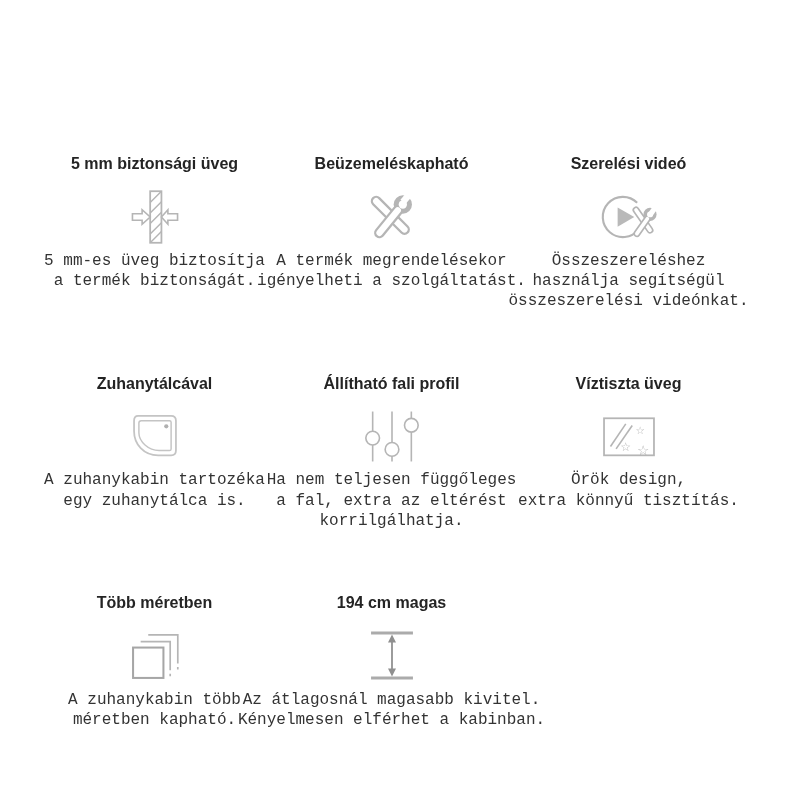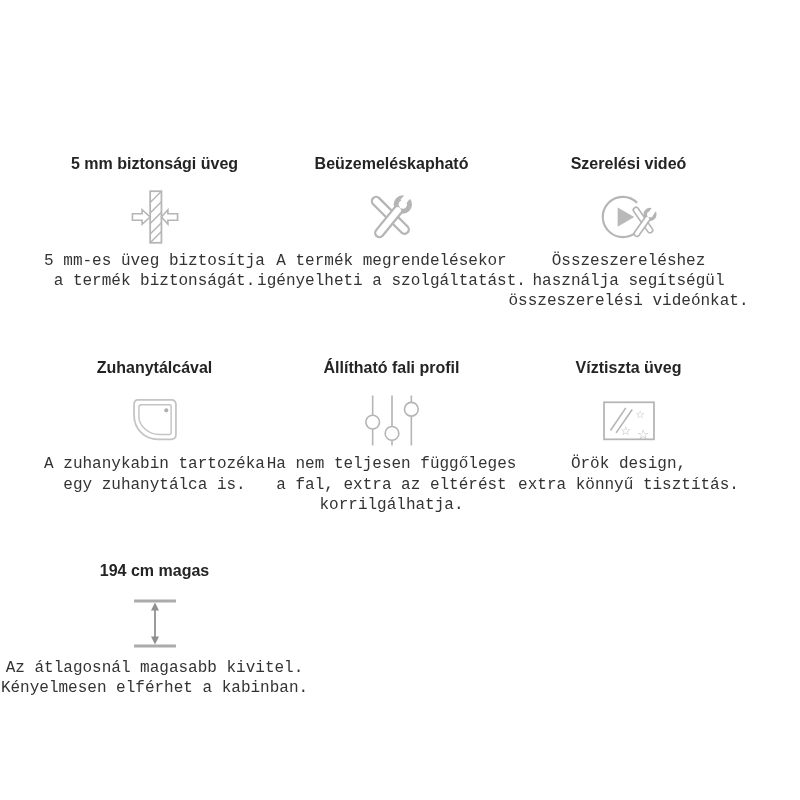--- a/index.html
+++ b/index.html
@@ -4,21 +4,21 @@
 <style>
   html,body{margin:0;padding:0;}
   body{
     width:800px;height:800px;background:#ffffff;overflow:hidden;
     font-family:"Liberation Sans","DejaVu Sans",sans-serif;
     -webkit-font-smoothing:antialiased;
   }
   .features-grid{
     display:grid;
     grid-template-columns:repeat(3,237px);
-    row-gap:34px;
+    row-gap:50px;
     margin:142px 0 0 36px;
   }
   .feature{display:flex;flex-direction:column;align-items:center;}
   .feature-title{
     margin:0;min-height:44px;
     display:flex;align-items:center;justify-content:center;
     font-size:16px;font-weight:700;color:#242424;
     line-height:1.32;text-align:center;white-space:nowrap;
   }
   .feature-icon{
@@ -141,20 +141,35 @@
       <text x="44" y="30" font-size="13">☆</text>
       <text x="25" y="51" font-size="15">☆</text>
       <text x="46" y="56" font-size="17">☆</text>
     </g>
   </svg>
       </div>
     <p class="feature-desc"><span>Örök design,</span><br><span>extra könnyű tisztítás.</span></p>
   </div>
     <div class="feature">
     <h3 class="feature-title">
+        <span>Több méretben</span>
+      </h3>
+    <div class="feature-icon">
+        <svg width="56" height="54" viewBox="0 0 66 64">
+    <g fill="none" stroke="#b5b5b5" stroke-width="2">
+      <path d="M25,7 H60 V41 M60,45 V48"></path>
+      <path d="M16,15 H51 V49 M51,53 V56"></path>
+    </g>
+    <rect x="7" y="22" width="36" height="36" fill="#ffffff" stroke="#a6a6a6" stroke-width="2.4"></rect>
+  </svg>
+      </div>
+    <p class="feature-desc"><span>A zuhanykabin több</span><br><span>méretben kapható.</span></p>
+  </div>
+    <div class="feature">
+    <h3 class="feature-title">
         <span>194 cm magas</span>
       </h3>
     <div class="feature-icon">
         <svg width="58" height="55" viewBox="0 0 72 68">
     <line x1="10" y1="6" x2="62" y2="6" stroke="#ababab" stroke-width="3.8"></line>
     <line x1="10" y1="62" x2="62" y2="62" stroke="#ababab" stroke-width="3.8"></line>
     <line x1="36" y1="14" x2="36" y2="54" stroke="#8f8f8f" stroke-width="2.2"></line>
     <path d="M36,8 L31,18 H41 Z" fill="#8f8f8f"></path>
     <path d="M36,60 L31,50 H41 Z" fill="#8f8f8f"></path>
   </svg>

